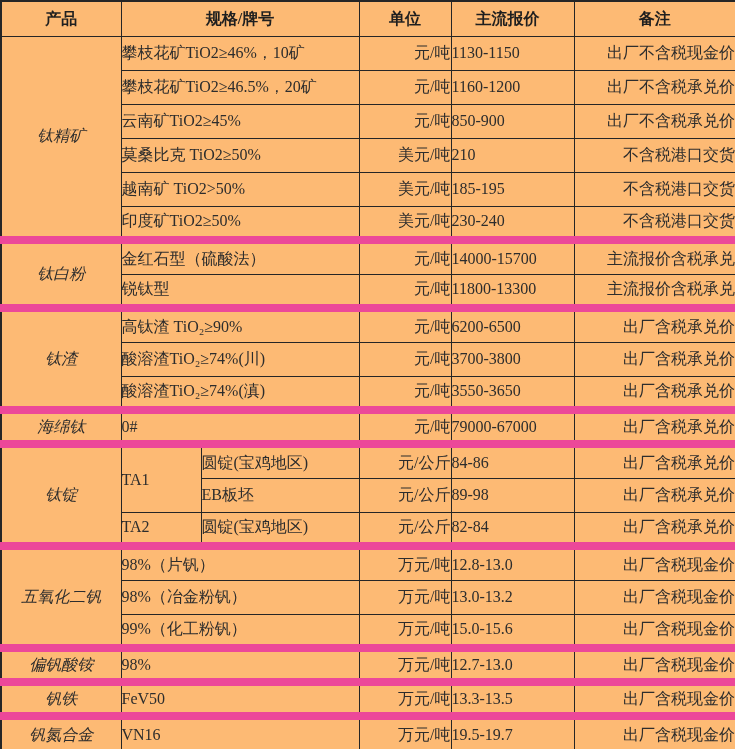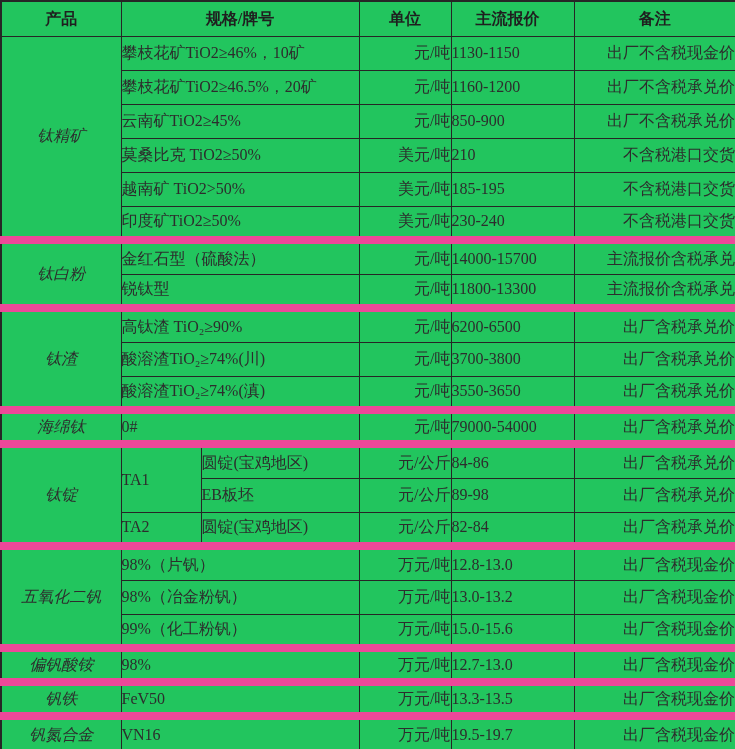--- a/index.html
+++ b/index.html
@@ -3,21 +3,21 @@
 <meta charset="utf-8">
 <style>
   html, body {
     margin: 0;
     padding: 0;
     background: #ffffff;
   }
   #page {
     width: 735px;
     height: 749px;
-    background: #22c55e;
+    background: #fdba74;
     font-family: "Liberation Serif", "DejaVu Serif", serif;
     color: #2d2d2d;
     overflow: hidden;
   }
   table.price-table {
     width: 735px;
     height: 749px;
     border-collapse: collapse;
     table-layout: fixed;
     border: 2px solid #262626;
@@ -160,21 +160,21 @@
         <tr>
           <td colspan="2" class="spec">酸溶渣TiO₂≥74%(滇)</td>
           <td class="unit">元/吨</td>
           <td class="price">3550-3650</td>
           <td class="remark">出厂含税承兑价</td>
         </tr>
         <tr class="group-start">
           <td class="product">海绵钛</td>
           <td colspan="2" class="spec">0#</td>
           <td class="unit">元/吨</td>
-          <td class="price">79000-54000</td>
+          <td class="price">79000-67000</td>
           <td class="remark">出厂含税承兑价</td>
         </tr>
         <tr class="group-start">
           <td rowspan="3" class="product">钛锭</td>
           <td rowspan="2" class="subspec">TA1</td>
           <td class="subspec">圆锭(宝鸡地区)</td>
           <td class="unit">元/公斤</td>
           <td class="price">84-86</td>
           <td class="remark">出厂含税承兑价</td>
         </tr>

